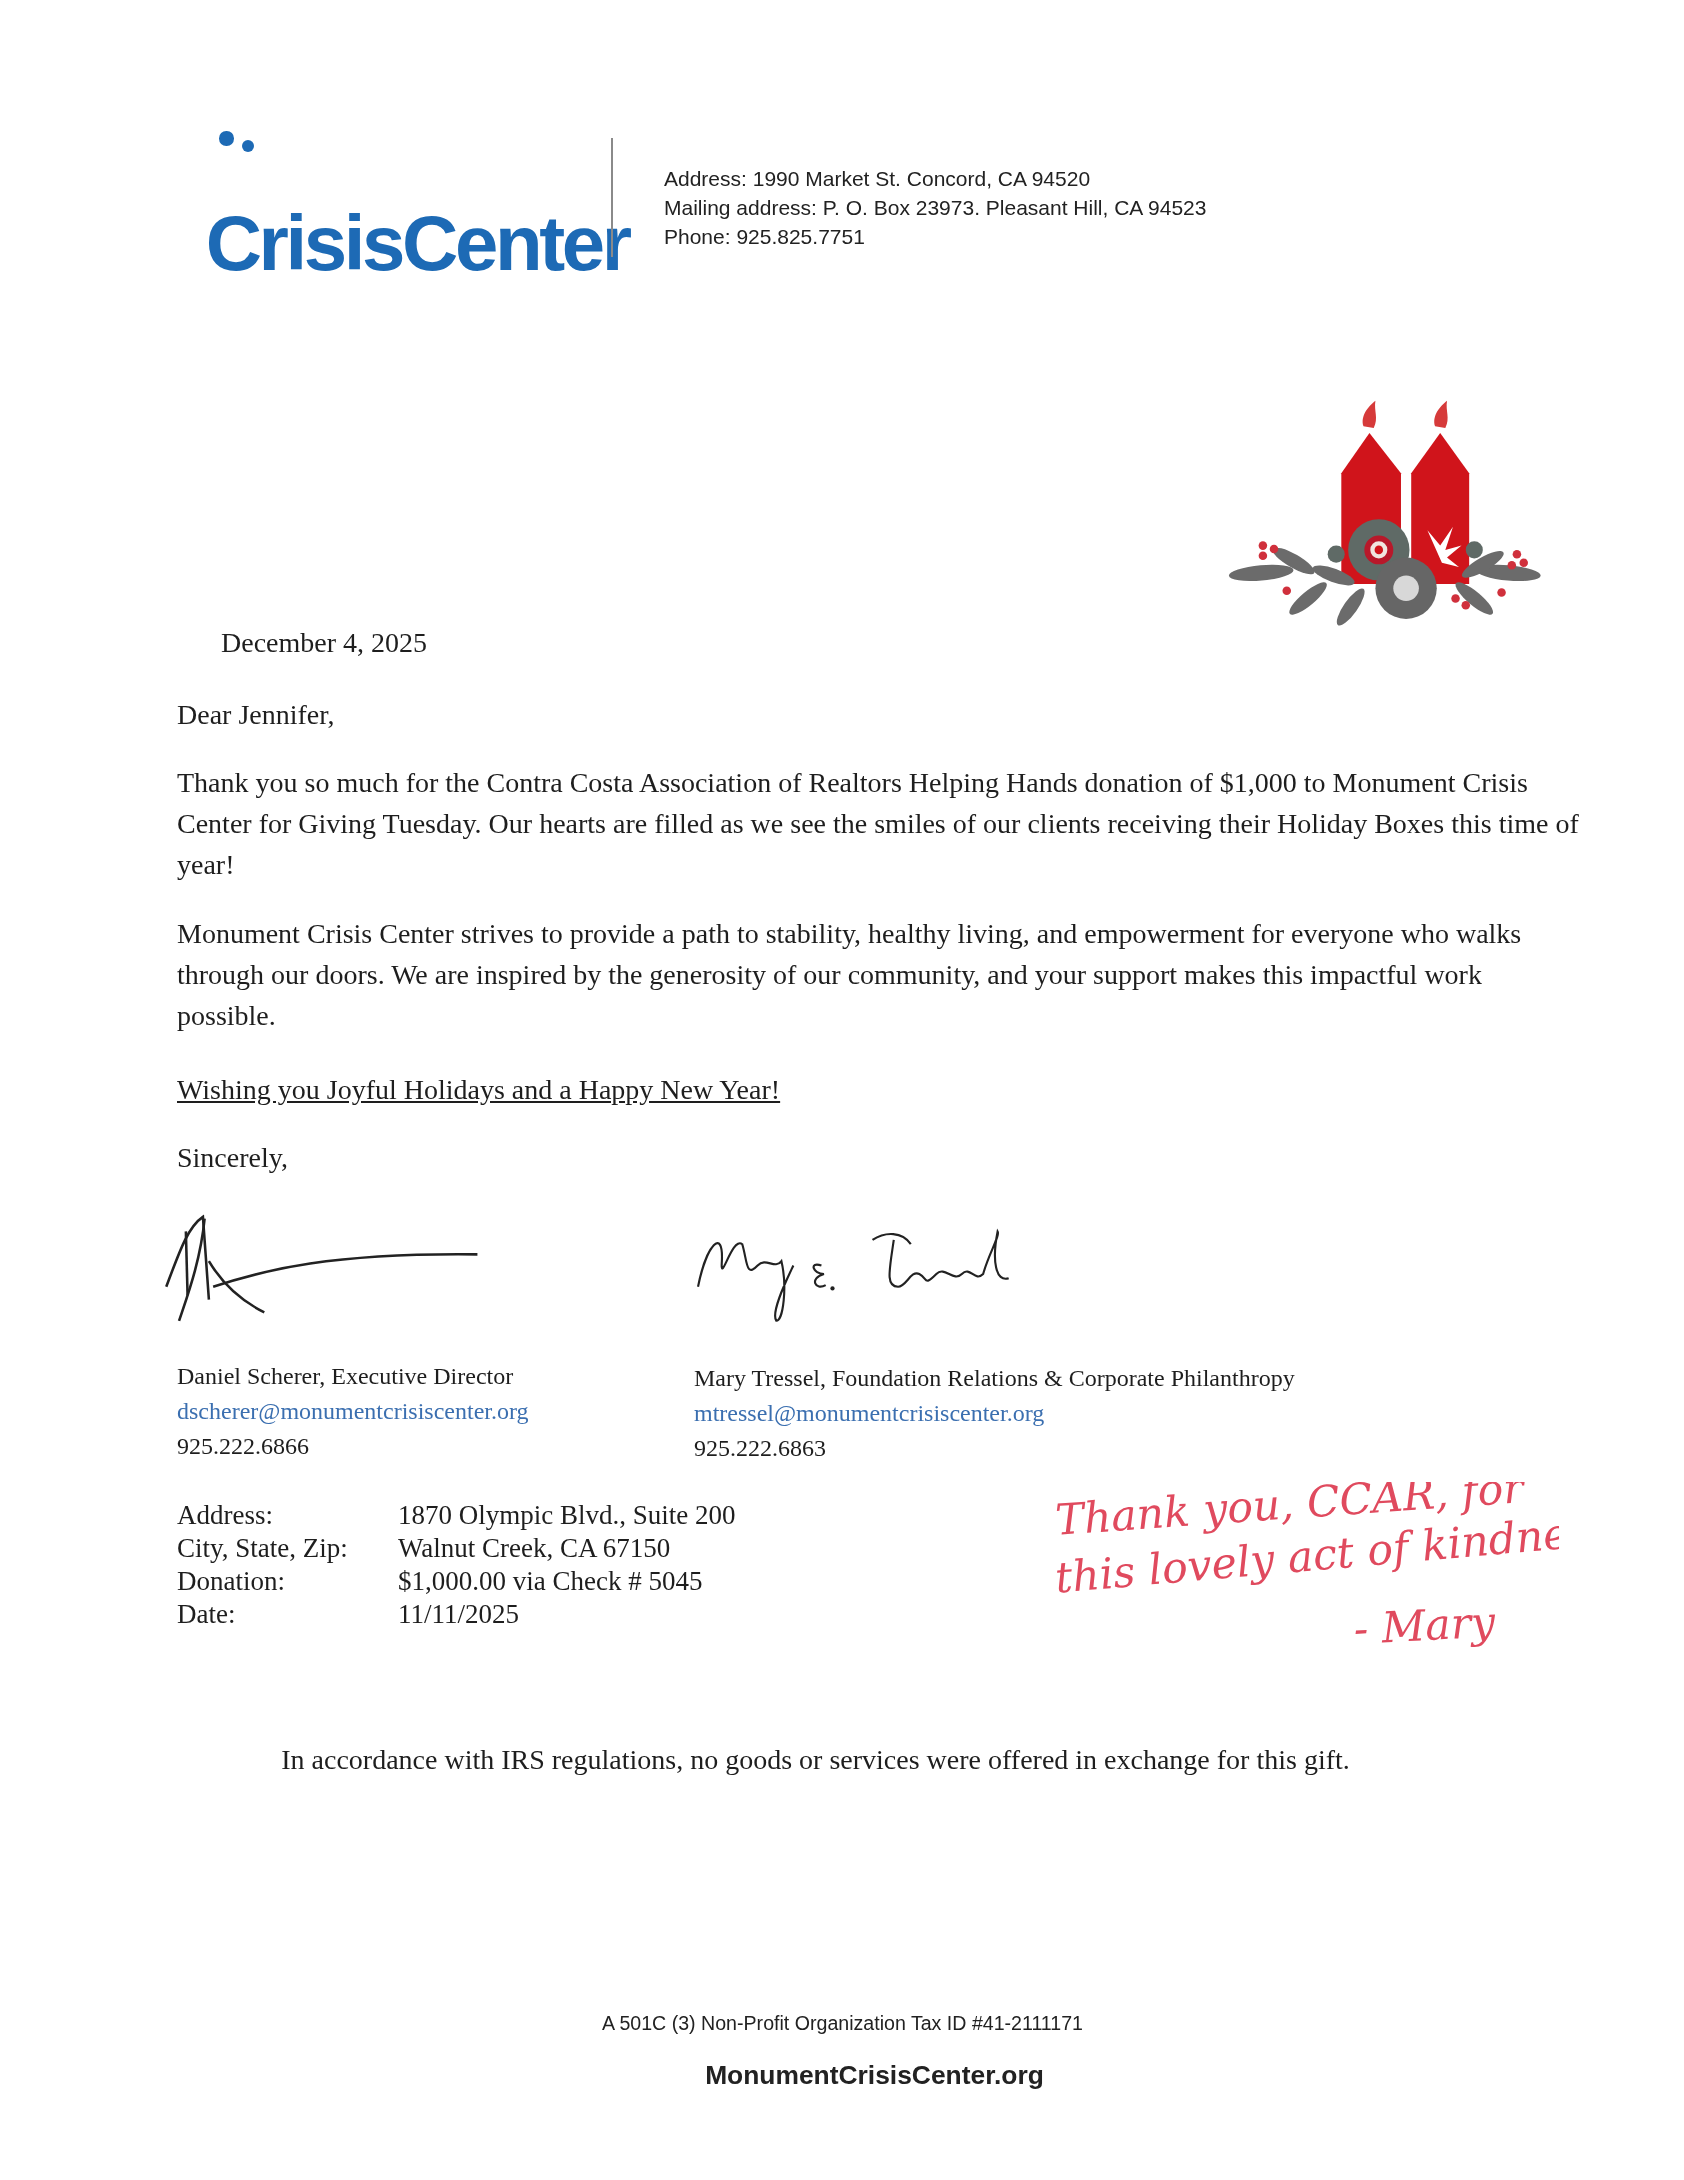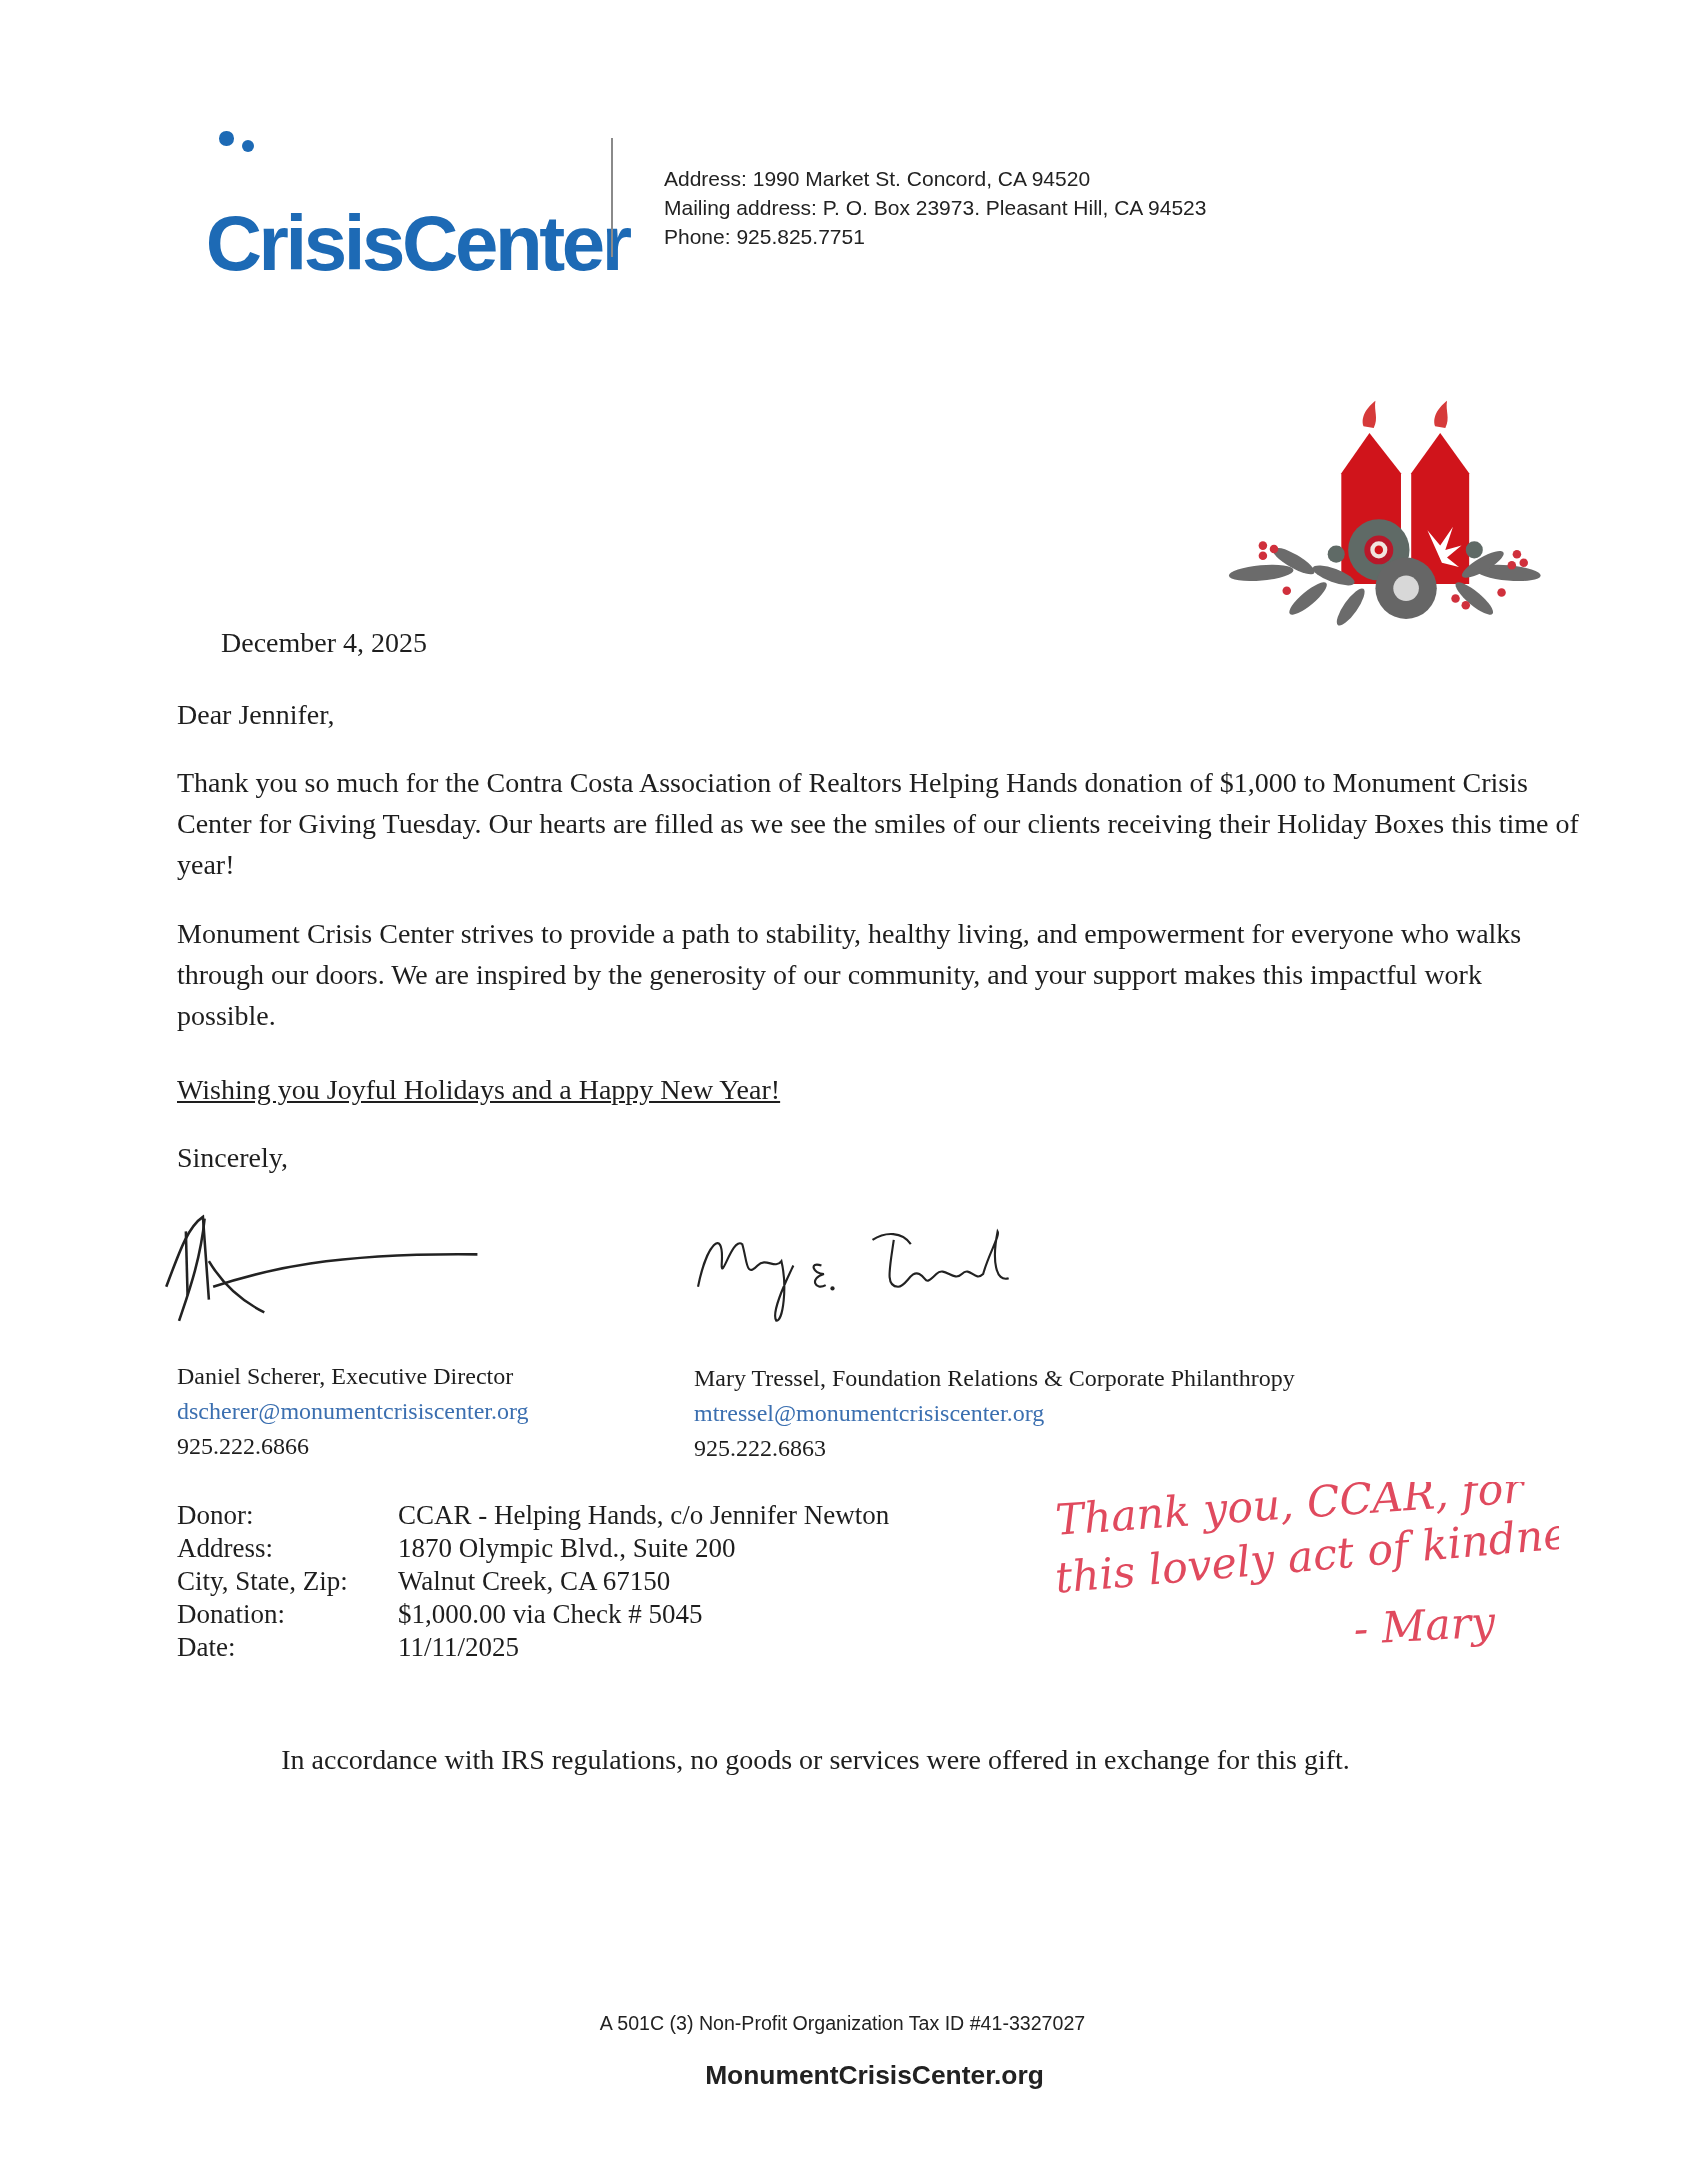--- a/index.html
+++ b/index.html
@@ -135,24 +135,20 @@
   <div>925.222.6866</div>
 </div>
 <div class="abs sigblock sigblock2 serif">
   <div>Mary Tressel, Foundation Relations &amp; Corporate Philanthropy</div>
   <div class="email">mtressel@monumentcrisiscenter.org</div>
   <div>925.222.6863</div>
 </div>
 
 <div class="abs donor-table serif">
   <div class="donor-row">
-    <div class="donor-label">Donor:</div>
-    <div>CCAR - Helping Hands, c/o Jennifer Newton</div>
-  </div>
-  <div class="donor-row">
     <div class="donor-label">Address:</div>
     <div>1870 Olympic Blvd., Suite 200</div>
   </div>
   <div class="donor-row">
     <div class="donor-label">City, State, Zip:</div>
     <div>Walnut Creek, CA 67150</div>
   </div>
   <div class="donor-row">
     <div class="donor-label">Donation:</div>
     <div>$1,000.00 via Check # 5045</div>
@@ -166,15 +162,15 @@
 <svg class="abs note" viewBox="0 0 620 230">
   <g font-family="DejaVu Serif, serif" font-style="italic" fill="#e04a5e">
     <text x="30" y="62" font-size="50" transform="rotate(-4 30 62)">Thank you, CCAR, for</text>
     <text x="30" y="130" font-size="50" transform="rotate(-5 30 130)">this lovely act of kindness!</text>
     <text x="380" y="190" font-size="50" transform="rotate(-3 380 190)">- Mary</text>
   </g>
 </svg>
 
 <div class="abs irs serif">In accordance with IRS regulations, no goods or services were offered in exchange for this gift.</div>
 
-<div class="abs footer-tax sans">A 501C (3) Non-Profit Organization Tax ID #41-3327027</div>
+<div class="abs footer-tax sans">A 501C (3) Non-Profit Organization Tax ID #41-2111171</div>
 <div class="abs footer-site sans">MonumentCrisisCenter.org</div>
 
 
 </body></html>

